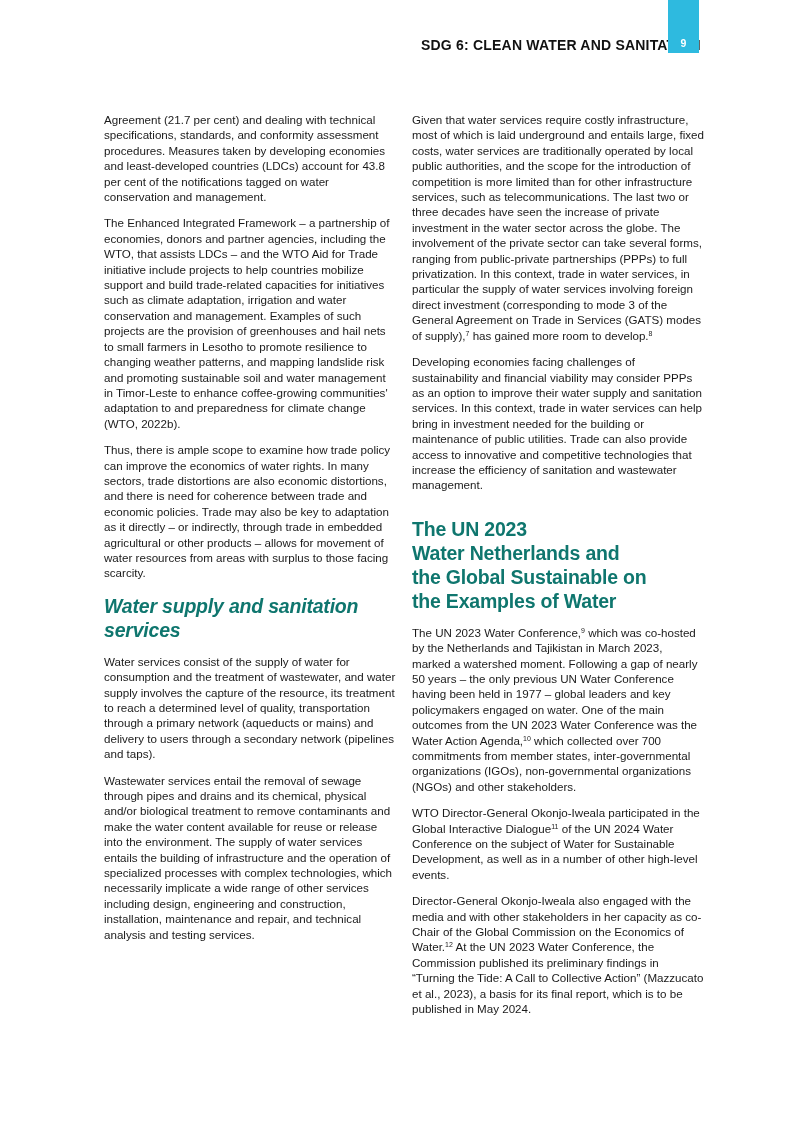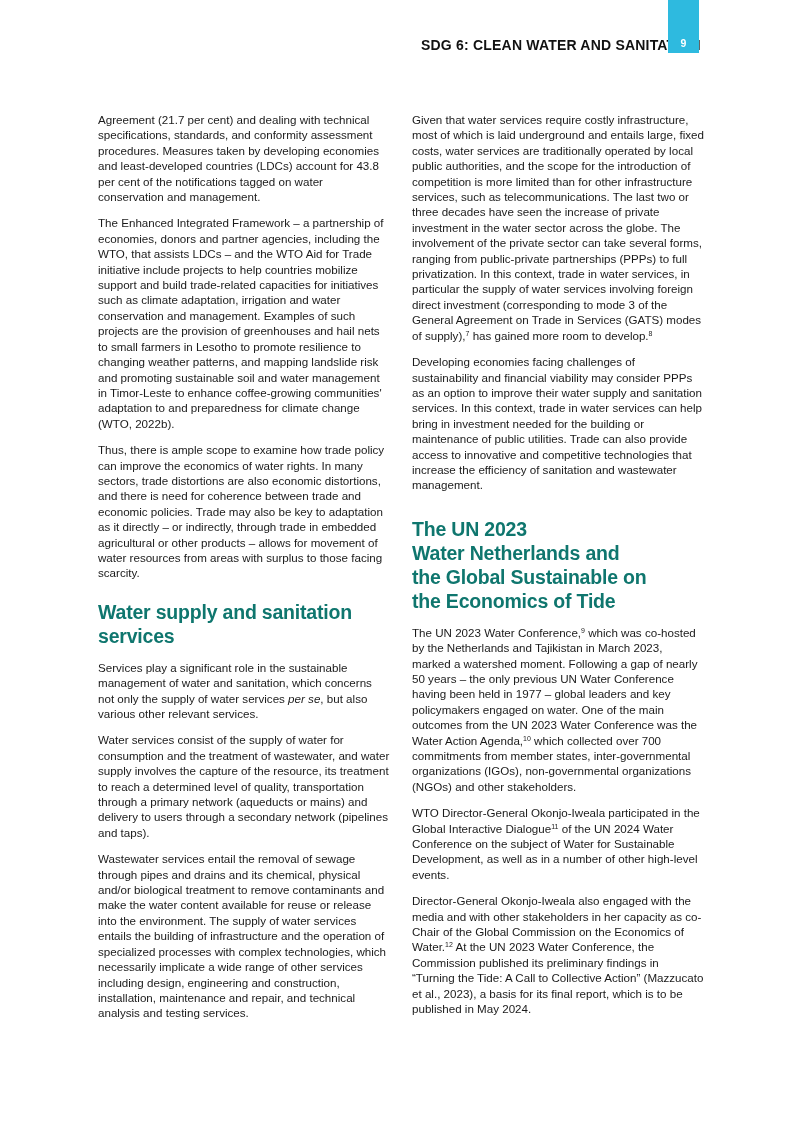--- a/index.html
+++ b/index.html
@@ -5,53 +5,52 @@
   html, body { margin: 0; padding: 0; background: #ffffff; }
   body { width: 793px; height: 1122px; position: relative; overflow: hidden;
          font-family: "Liberation Sans", sans-serif; color: #1a1a1a; }
   .running-head { position: absolute; left: 421px; top: 37px; font-size: 14px;
                   font-weight: bold; letter-spacing: 0.2px; color: #111; }
   .page-tab { position: absolute; left: 668px; top: 0; width: 31px; height: 53px;
               background: #2ebadf; }
   .page-num { position: absolute; left: 0; right: 0; top: 37px; text-align: center;
               font-size: 10.5px; font-weight: bold; color: #ffffff; }
   .col { position: absolute; top: 112px; font-size: 11.6px; line-height: 15.4px; }
-  .col-left { left: 98px; width: 292px; }
+  .col-left { left: 104px; width: 292px; }
   .col-right { left: 412px; width: 292px; }
   p { margin: 0 0 11px 0; }
   h2 { color: #0f766e; font-weight: bold; font-size: 19.5px; line-height: 24px;
        margin: 0 0 12px 0; letter-spacing: -0.2px; }
-  h2.h-left { margin-top: 19px; }
+  h2.h-left { margin-top: 13px; font-style: italic; }
   h2.h-right { margin-top: 24px; }
   sup { font-size: 7px; line-height: 0; vertical-align: 4px; }
   em { font-style: italic; }
 </style>
 </head>
 <body>
 
 <div class="running-head">SDG 6: CLEAN WATER AND SANITATION</div>
 <div class="page-tab">
   <div class="page-num">9</div>
 </div>
 
 <div class="col col-left">
   <p>Agreement (21.7 per cent) and dealing with technical specifications, standards, and conformity assessment procedures. Measures taken by developing economies and least-developed countries (LDCs) account for 43.8 per cent of the notifications tagged on water conservation and management.</p>
   <p>The Enhanced Integrated Framework – a partnership of economies, donors and partner agencies, including the WTO, that assists LDCs – and the WTO Aid for Trade initiative include projects to help countries mobilize support and build trade-related capacities for initiatives such as climate adaptation, irrigation and water conservation and management. Examples of such projects are the provision of greenhouses and hail nets to small farmers in Lesotho to promote resilience to changing weather patterns, and mapping landslide risk and promoting sustainable soil and water management in Timor-Leste to enhance coffee-growing communities' adaptation to and preparedness for climate change (WTO, 2022b).</p>
   <p>Thus, there is ample scope to examine how trade policy can improve the economics of water rights. In many sectors, trade distortions are also economic distortions, and there is need for coherence between trade and economic policies. Trade may also be key to adaptation as it directly – or indirectly, through trade in embedded agricultural or other products – allows for movement of water resources from areas with surplus to those facing scarcity.</p>
   <h2 class="h-left">Water supply and sanitation services</h2>
-  <p><span>Services play a significant role in the sustainable management of water and sanitation, which concerns not only the supply of water services </span><em>per se</em><span>, but also various other relevant services.</span></p>
   <p>Water services consist of the supply of water for consumption and the treatment of wastewater, and water supply involves the capture of the resource, its treatment to reach a determined level of quality, transportation through a primary network (aqueducts or mains) and delivery to users through a secondary network (pipelines and taps).</p>
   <p>Wastewater services entail the removal of sewage through pipes and drains and its chemical, physical and/or biological treatment to remove contaminants and make the water content available for reuse or release into the environment. The supply of water services entails the building of infrastructure and the operation of specialized processes with complex technologies, which necessarily implicate a wide range of other services including design, engineering and construction, installation, maintenance and repair, and technical analysis and testing services.</p>
 </div>
 
 <div class="col col-right">
   <p><span>Given that water services require costly infrastructure, most of which is laid underground and entails large, fixed costs, water services are traditionally operated by local public authorities, and the scope for the introduction of competition is more limited than for other infrastructure services, such as telecommunications. The last two or three decades have seen the increase of private investment in the water sector across the globe. The involvement of the private sector can take several forms, ranging from public-private partnerships (PPPs) to full privatization. In this context, trade in water services, in particular the supply of water services involving foreign direct investment (corresponding to mode 3 of the General Agreement on Trade in Services (GATS) modes of supply),</span><sup>7</sup><span> has gained more room to develop.</span><sup>8</sup></p>
   <p>Developing economies facing challenges of sustainability and financial viability may consider PPPs as an option to improve their water supply and sanitation services. In this context, trade in water services can help bring in investment needed for the building or maintenance of public utilities. Trade can also provide access to innovative and competitive technologies that increase the efficiency of sanitation and wastewater management.</p>
   <h2 class="h-right">
     <span>The UN 2023</span><br>
     <span>Water Netherlands and</span><br>
     <span>the Global Sustainable on</span><br>
-    <span>the Economics of Tide</span>
+    <span>the Examples of Water</span>
   </h2>
   <p><span>The UN 2023 Water Conference,</span><sup>9</sup><span> which was co-hosted by the Netherlands and Tajikistan in March 2023, marked a watershed moment. Following a gap of nearly 50 years – the only previous UN Water Conference having been held in 1977 – global leaders and key policymakers engaged on water. One of the main outcomes from the UN 2023 Water Conference was the Water Action Agenda,</span><sup>10</sup><span> which collected over 700 commitments from member states, inter-governmental organizations (IGOs), non-governmental organizations (NGOs) and other stakeholders.</span></p>
   <p><span>WTO Director-General Okonjo-Iweala participated in the Global Interactive Dialogue</span><sup>11</sup><span> of the UN 2024 Water Conference on the subject of Water for Sustainable Development, as well as in a number of other high-level events.</span></p>
   <p><span>Director-General Okonjo-Iweala also engaged with the media and with other stakeholders in her capacity as co-Chair of the Global Commission on the Economics of Water.</span><sup>12</sup><span> At the UN 2023 Water Conference, the Commission published its preliminary findings in “Turning the Tide: A Call to Collective Action” (Mazzucato et al., 2023), a basis for its final report, which is to be published in May 2024.</span></p>
 </div>
 
 </body></html>

